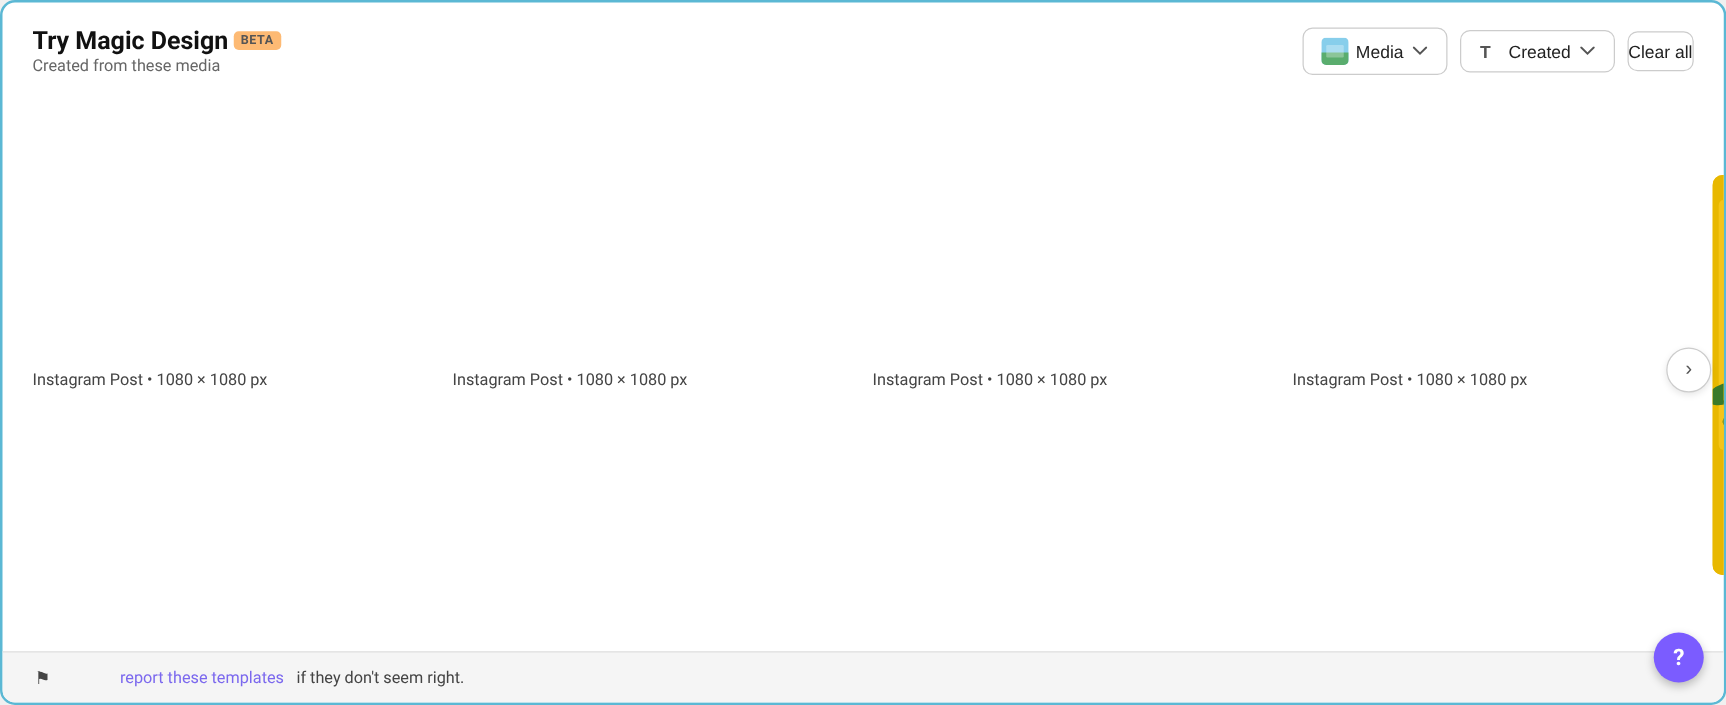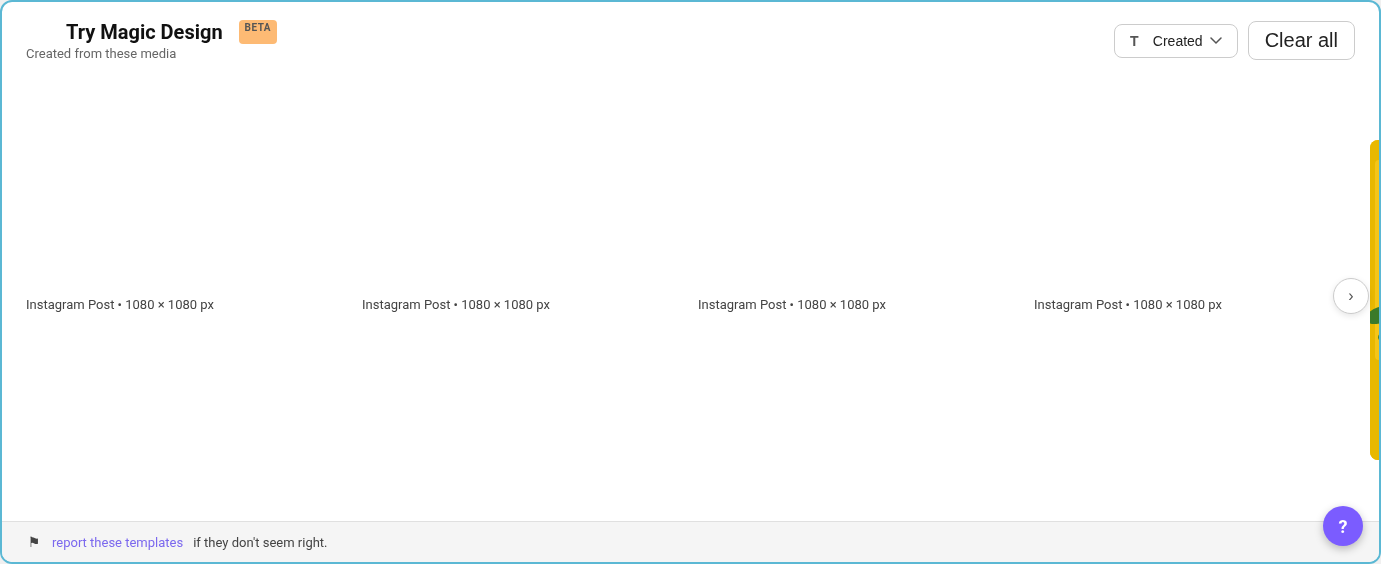--- a/index.html
+++ b/index.html
@@ -25,22 +25,22 @@
     .header {
       display: flex;
       align-items: center;
       justify-content: space-between;
       padding: 18px 24px 10px 24px;
       flex-shrink: 0;
     }
     .header-left {}
     .title-row {
       display: flex;
-      gap: 16px;
-      margin-left: 40px;
+      align-items: center;
+      gap: 4px;
     }
     .title {
       font-size: 20px;
       font-weight: 700;
       color: #111;
     }
     .beta-badge {
       background: #fdba74;
       color: #555;
       font-size: 10px;
@@ -82,24 +82,24 @@
     .chevron-icon {
       width: 14px;
       height: 14px;
       display: inline-flex;
       align-items: center;
       justify-content: center;
     }
     .clear-btn {
       border: 1.5px solid #ccc;
       border-radius: 8px;
-      padding: 7px 16px;
-      background: #fff;
-      cursor: pointer;
-      font-size: 20px;
+      padding: 7px 0;
+      background: #fff;
+      cursor: pointer;
+      font-size: 14px;
       color: #222;
       font-weight: 500;
     }
     .cards-area {
       flex: 1;
       overflow: hidden;
       padding: 0 24px;
       position: relative;
     }
     .cards-scroll {
@@ -200,20 +200,21 @@
       display: inline-flex;
       align-items: center;
       justify-content: center;
       font-size: 14px;
       flex-shrink: 0;
     }
     .report-link {
       color: #7b68ee;
       text-decoration: none;
       cursor: pointer;
+      margin-left: 44px;
     }
     .help-fab {
       position: absolute;
       bottom: 16px; right: 16px;
       width: 40px; height: 40px;
       border-radius: 50%;
       background: #7b5cff;
       color: #fff;
       display: flex;
       align-items: center;
@@ -249,20 +250,35 @@
   <div class="header">
     <div class="header-left">
       <div class="title-row">
         <span class="title">Try Magic Design</span>
         <span class="beta-badge">BETA</span>
       </div>
       <div class="subtitle">Created from these media</div>
     </div>
     <div class="header-right">
 
+      <button class="filter-btn">
+        <div class="icon-img">
+          <svg width="22" height="22" viewBox="0 0 22 22">
+            <rect width="22" height="22" fill="#87ceeb"></rect>
+            <rect y="12" width="22" height="10" fill="#5aad6e"></rect>
+            <rect x="4" y="6" width="14" height="10" fill="rgba(255,255,255,0.3)" rx="1"></rect>
+          </svg>
+        </div>
+        <span>Media</span>
+        <span class="chevron-icon">
+          <svg width="12" height="8" viewBox="0 0 12 8">
+              <path d="M1 1l5 5 5-5" stroke="#555" stroke-width="1.5" fill="none" stroke-linecap="round"></path>
+            </svg>
+        </span>
+      </button>
 
 
       <button class="filter-btn">
         <span class="headline-icon">
           <svg width="18" height="18" viewBox="0 0 18 18">
             <text x="1" y="14" font-size="14" font-weight="900" fill="#555">T</text>
           </svg>
         </span>
         <span>Created</span>
         <span class="chevron-icon">

